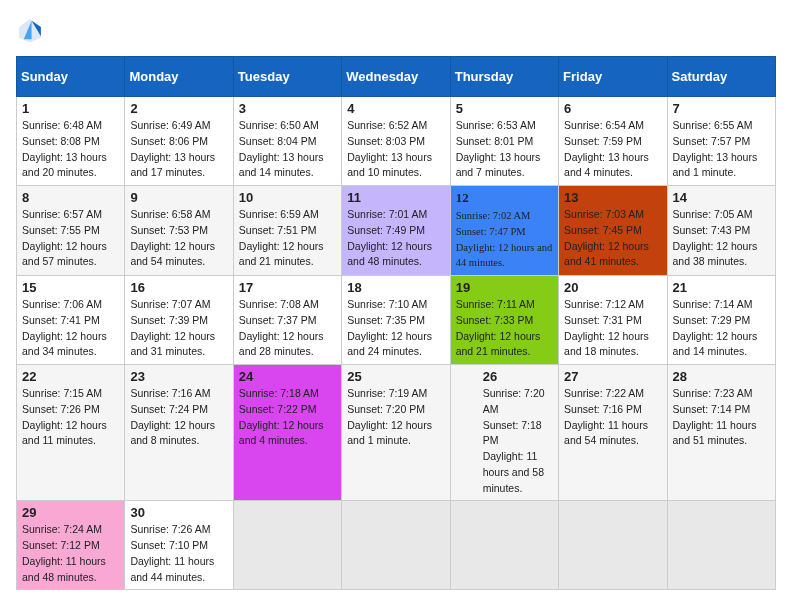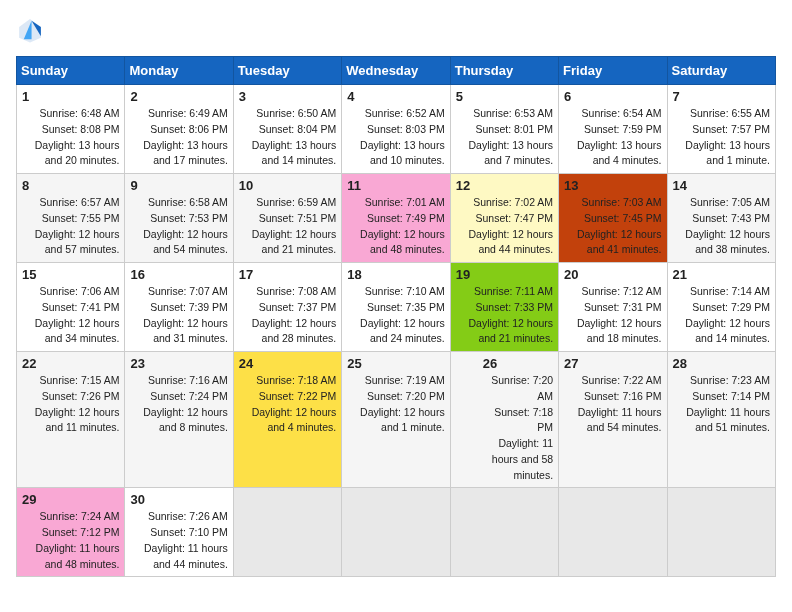--- a/index.html
+++ b/index.html
@@ -47,21 +47,21 @@
     .calendar {
       width: 100%;
       border-collapse: collapse;
       border: 1px solid #ccc;
     }
     .calendar th {
       background: #1565c0;
       color: #fff;
       font-size: 13px;
       font-weight: bold;
-      padding: 6px 4px;
+      padding: 12px 4px;
       text-align: left;
       border: 1px solid #1255a0;
     }
     .calendar td {
       vertical-align: top;
       border: 1px solid #ccc;
       padding: 4px 5px;
       font-size: 10.5px;
       color: #222;
       width: 108px;
@@ -77,21 +77,20 @@
       font-size: 13px;
       font-weight: bold;
       display: block;
       margin-bottom: 2px;
     }
     .cell-empty {
       background: #e8e8e8 !important;
     }
     .day-info {
       line-height: 1.5;
-      text-align: right;
     }
   </style>
 </head>
 <body>
 
 <div class="header">
   <div class="logo">
     <svg class="logo-icon" viewBox="0 0 36 36">
       <polygon points="18,4 32,14 32,28 18,34 4,28 4,14" fill="#1565c0" opacity="0.15"></polygon>
       <polygon points="20,6 32,14 32,26 20,6" fill="#1565c0"></polygon>
@@ -197,29 +196,29 @@
         </div>
       </td>
         <td style="background: rgb(245, 245, 245);">
         <span class="day-num">10</span>
         <div class="day-info">
           <span>Sunrise: 6:59 AM</span><br>
           <span>Sunset: 7:51 PM</span><br>
           <span>Daylight: 12 hours and 21 minutes.</span>
         </div>
       </td>
-        <td style="background: #f9a8d4;">
+        <td style="background: #c4b5fd;">
         <span class="day-num">11</span>
         <div class="day-info">
           <span>Sunrise: 7:01 AM</span><br>
           <span>Sunset: 7:49 PM</span><br>
           <span>Daylight: 12 hours and 48 minutes.</span>
         </div>
       </td>
-        <td style="background: #fef9c3;">
+        <td style="background: #3b82f6; font-family: Liberation Serif, serif;">
         <span class="day-num">12</span>
         <div class="day-info">
           <span>Sunrise: 7:02 AM</span><br>
           <span>Sunset: 7:47 PM</span><br>
           <span>Daylight: 12 hours and 44 minutes.</span>
         </div>
       </td>
         <td style="background: #c2410c;">
         <span class="day-num">13</span>
         <div class="day-info">
@@ -305,21 +304,21 @@
         </div>
       </td>
         <td style="background: rgb(245, 245, 245);">
         <span class="day-num">23</span>
         <div class="day-info">
           <span>Sunrise: 7:16 AM</span><br>
           <span>Sunset: 7:24 PM</span><br>
           <span>Daylight: 12 hours and 8 minutes.</span>
         </div>
       </td>
-        <td style="background: #fde047; margin-left: 27px;">
+        <td style="background: #d946ef; margin-left: 27px;">
         <span class="day-num">24</span>
         <div class="day-info">
           <span>Sunrise: 7:18 AM</span><br>
           <span>Sunset: 7:22 PM</span><br>
           <span>Daylight: 12 hours and 4 minutes.</span>
         </div>
       </td>
         <td style="background: rgb(245, 245, 245);">
         <span class="day-num">25</span>
         <div class="day-info">

